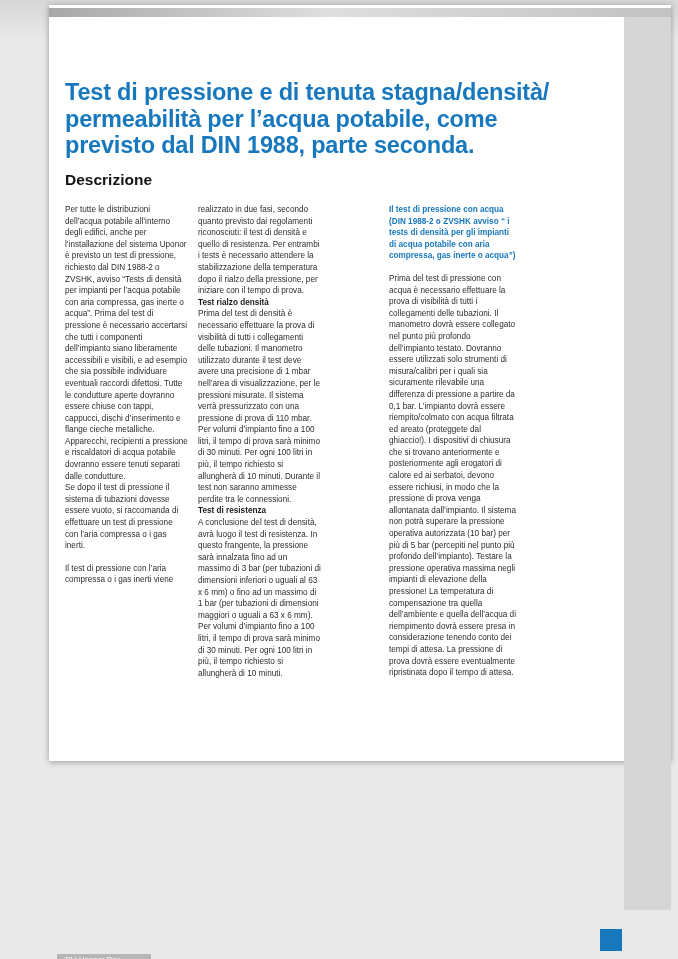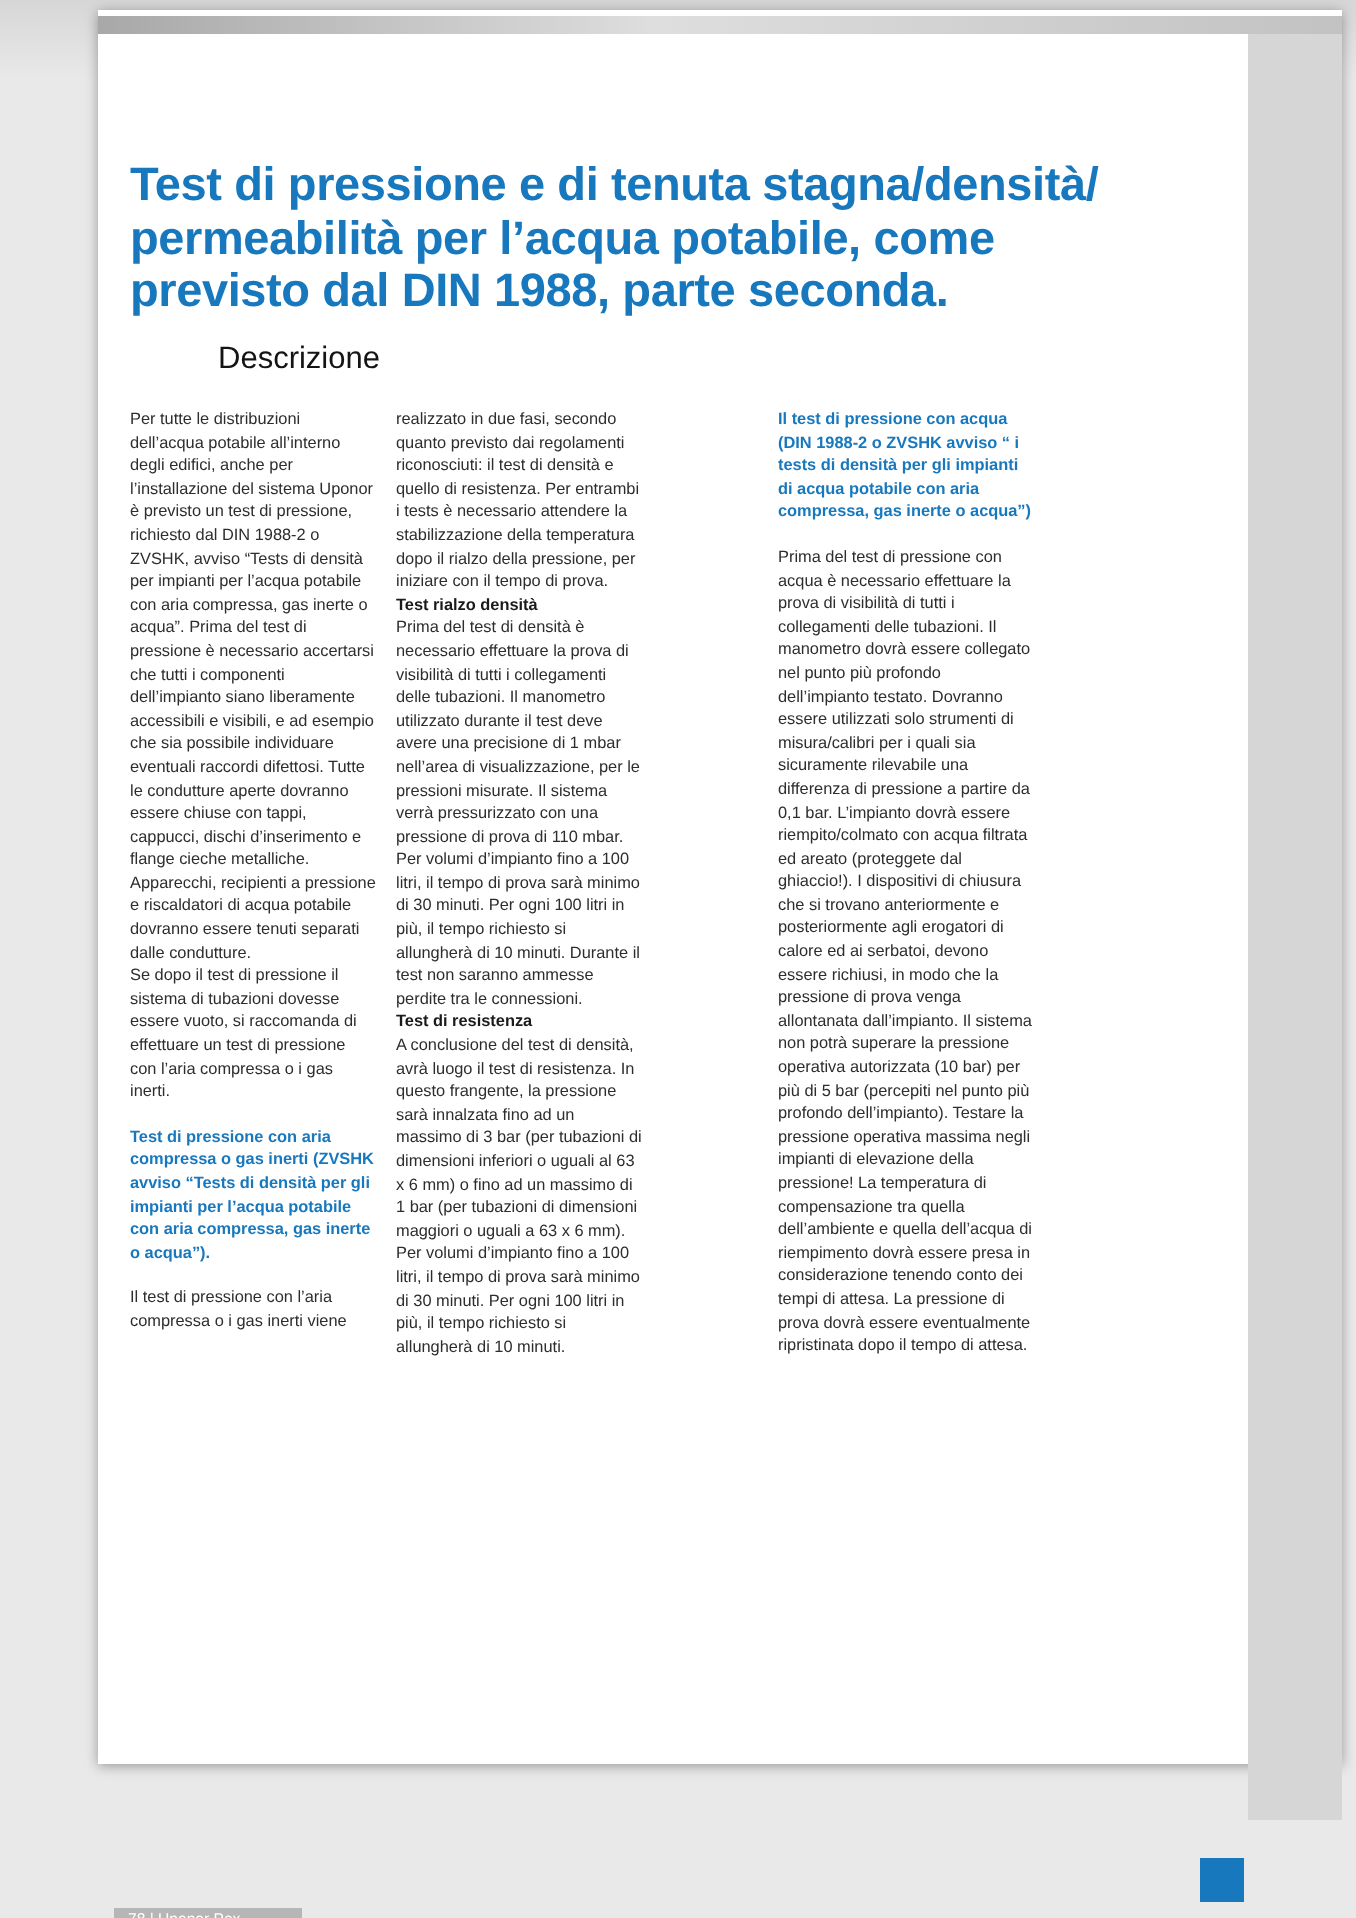--- a/index.html
+++ b/index.html
@@ -8,41 +8,41 @@
     background:#e2e2e2;
     font-family:"Liberation Sans", sans-serif;
     position:relative;
     overflow:hidden;
   }
   .canvas {
     position:absolute; inset:0;
     background:linear-gradient(180deg,#d6d6d6 0px,#e9e9e9 40px,#e9e9e9 100%);
   }
   .page {
-    position:absolute; left:49px; top:5px; width:622px; height:877px;
+    position:absolute; left:49px; top:5px; width:622px; height:756px;
     background:#ffffff;
     box-shadow:0 1px 6px rgba(0,0,0,0.35);
   }
   .top-strip {
     position:absolute; left:0; top:3px; width:100%; height:9px;
     background:linear-gradient(90deg,#a8a8a8 0%, #dedede 45%, #c2c2c2 100%);
   }
   .right-strip {
     position:absolute; top:12px; right:0; width:47px; height:893px;
     background:#d6d6d6;
   }
   h1.title {
     position:absolute; left:16px; top:74px; width:556px;
     font-size:23.5px; line-height:26.5px; font-weight:700;
     color:#1878be; letter-spacing:-0.2px;
     white-space:pre-line;
   }
   h2.section {
     position:absolute; left:16px; top:166px;
-    font-size:15.5px; font-weight:400; color:#141414;margin-left:44px;
+    font-size:15.5px; font-weight:700; color:#141414;
   }
   .columns {
     position:absolute; left:16px; top:199px;
     display:flex; align-items:flex-start;
   }
   .col { font-size:8.2px; line-height:11.6px; color:#2d2d2d; }
   .col-1 { width:123px; }
   .col-2 { width:124px; margin-left:10px; }
   .col-3 { width:128px; margin-left:67px; }
   .col p { margin:0; }
@@ -74,21 +74,20 @@
 permeabilità per l’acqua potabile, come
 previsto dal DIN 1988, parte seconda.</h1>
     <h2 class="section">Descrizione</h2>
 
     <div class="columns">
 
       <div class="col col-1">
         <p>Per tutte le distribuzioni dell’acqua potabile all’interno degli edifici, anche per l’installazione del sistema Uponor è previsto un test di pressione, richiesto dal DIN 1988-2 o ZVSHK, avviso “Tests di densità per impianti per l’acqua potabile con aria compressa, gas inerte o acqua”. Prima del test di pressione è necessario accertarsi che tutti i componenti dell’impianto siano liberamente accessibili e visibili, e ad esempio che sia possibile individuare eventuali raccordi difettosi. Tutte le condutture aperte dovranno essere chiuse con tappi, cappucci, dischi d’inserimento e flange cieche metalliche.</p>
         <p>Apparecchi, recipienti a pressione e riscaldatori di acqua potabile dovranno essere tenuti separati dalle condutture.</p>
         <p>Se dopo il test di pressione il sistema di tubazioni dovesse essere vuoto, si raccomanda di effettuare un test di pressione con l’aria compressa o i gas inerti.</p>
-        <p class="gap blue-bold">Test di pressione con aria compressa o gas inerti (ZVSHK avviso “Tests di densità per gli impianti per l’acqua potabile con aria compressa, gas inerte o acqua”).</p>
         <p class="gap">Il test di pressione con l’aria compressa o i gas inerti viene</p>
       </div>
 
       <div class="col col-2">
         <p>realizzato in due fasi, secondo quanto previsto dai regolamenti riconosciuti: il test di densità e quello di resistenza. Per entrambi i tests è necessario attendere la stabilizzazione della temperatura dopo il rialzo della pressione, per iniziare con il tempo di prova.</p>
         <p class="sub-heading">Test rialzo densità</p>
         <p>Prima del test di densità è necessario effettuare la prova di visibilità di tutti i collegamenti delle tubazioni. Il manometro utilizzato durante il test deve avere una precisione di 1 mbar nell’area di visualizzazione, per le pressioni misurate. Il sistema verrà pressurizzato con una pressione di prova di 110 mbar. Per volumi d’impianto fino a 100 litri, il tempo di prova sarà minimo di 30 minuti. Per ogni 100 litri in più, il tempo richiesto si allungherà di 10 minuti. Durante il test non saranno ammesse perdite tra le connessioni.</p>
         <p class="sub-heading">Test di resistenza</p>
         <p>A conclusione del test di densità, avrà luogo il test di resistenza. In questo frangente, la pressione sarà innalzata fino ad un massimo di 3 bar (per tubazioni di dimensioni inferiori o uguali al 63 x 6 mm) o fino ad un massimo di 1 bar (per tubazioni di dimensioni maggiori o uguali a 63 x 6 mm). Per volumi d’impianto fino a 100 litri, il tempo di prova sarà minimo di 30 minuti. Per ogni 100 litri in più, il tempo richiesto si allungherà di 10 minuti.</p>
       </div>

